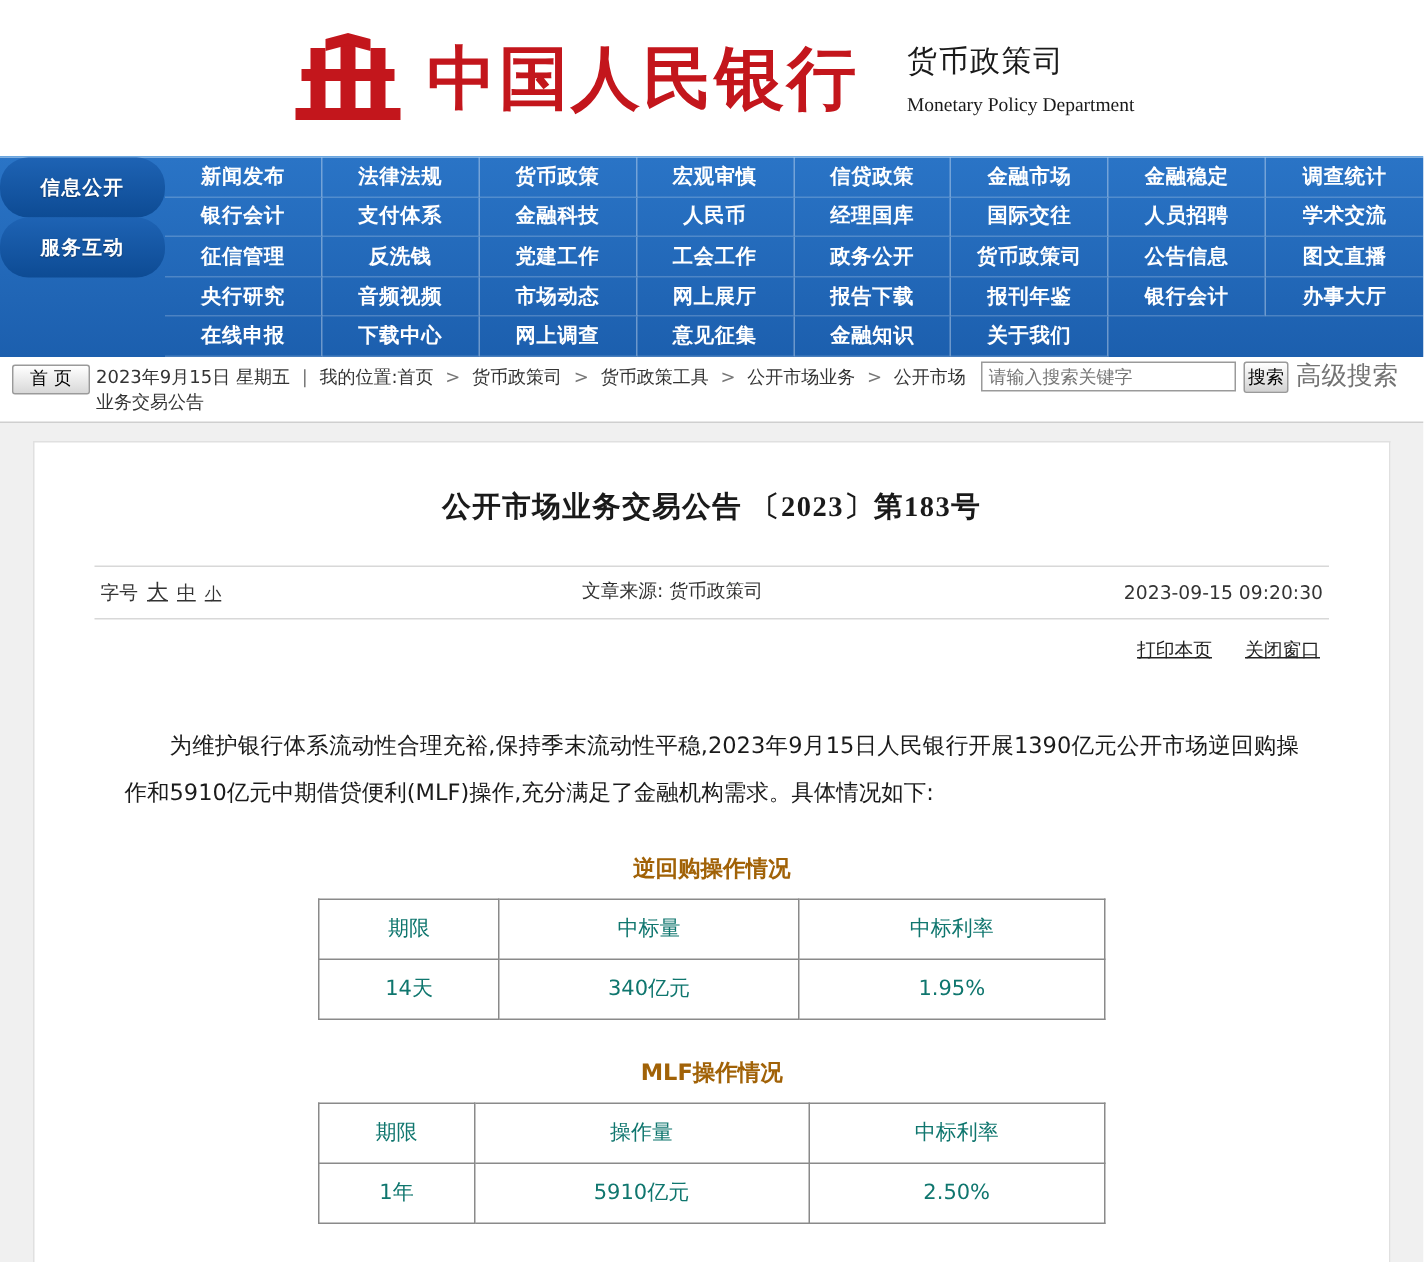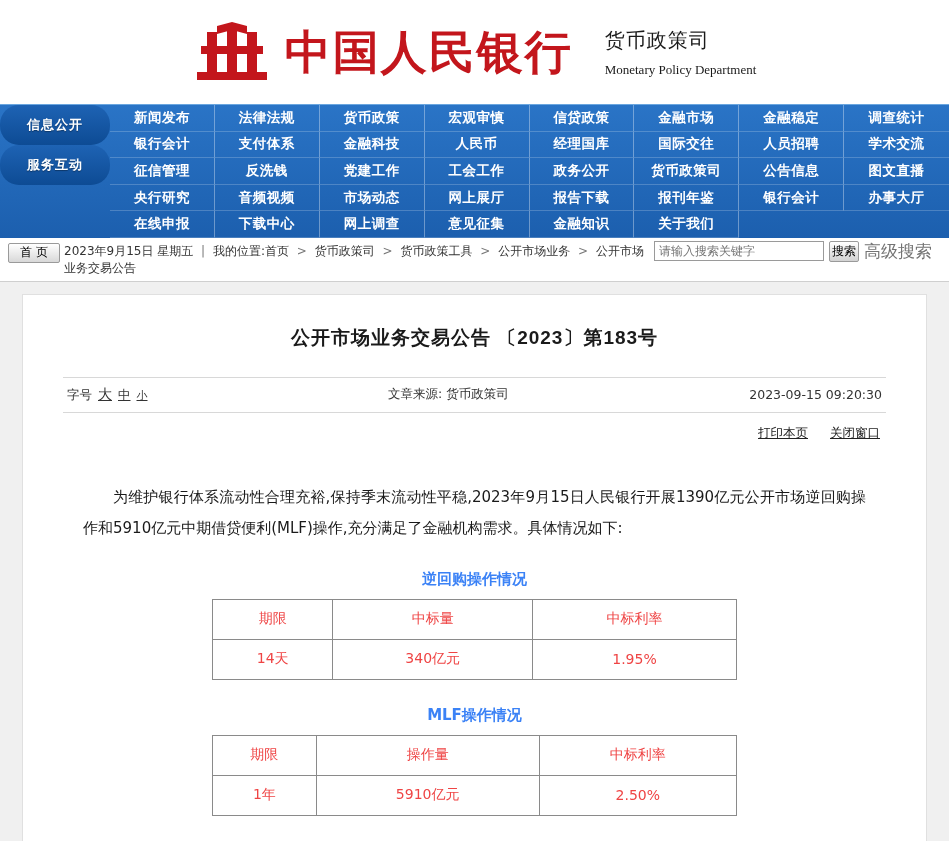--- a/index.html
+++ b/index.html
@@ -204,21 +204,21 @@
     width: 905px;
     margin: 0 auto;
     background: #ffffff;
     border: 1px solid #e0e0e0;
     border-bottom: none;
     min-height: 560px;
     padding: 22px 40px 20px 40px;
   }
   .doc-title {
     text-align: center;
-    font-family: Liberation Sans, sans-serif;
+    font-family: Liberation Serif, serif;
     font-size: 19px;
     font-weight: bold;
     color: #1a1a1a;
     letter-spacing: 1px;
     padding: 8px 0 26px 0;
   }
   .meta-row {
     display: flex;
     align-items: center;
     border-top: 1px solid #d8d8d8;
@@ -259,35 +259,35 @@
     padding: 18px 4px 0 4px;
     text-align: justify;
   }
   .article p { margin: 16px; text-indent: 2em; }
 
   .sect-title {
     text-align: center;
     font-family: "DejaVu Sans", sans-serif;
     font-size: 15px;
     font-weight: bold;
-    color: #3b82f6;
+    color: #a16207;
     margin: 26px 0 10px 0;
   }
   table.data {
     border-collapse: collapse;
     width: 525px;
     margin: 0 auto;
   }
   table.data td {
     border: 1px solid #8a8a8a;
     height: 40px;
     text-align: center;
     font-family: "DejaVu Sans", sans-serif;
     font-size: 14px;
-    color: #ef4444;
+    color: #0f766e;
   }
   table.data tr:first-child td { font-weight: normal; }
 </style>
 </head>
 <body>
 
 <div id="page">
 
   <div class="header">
     <div class="logo-wrap">

